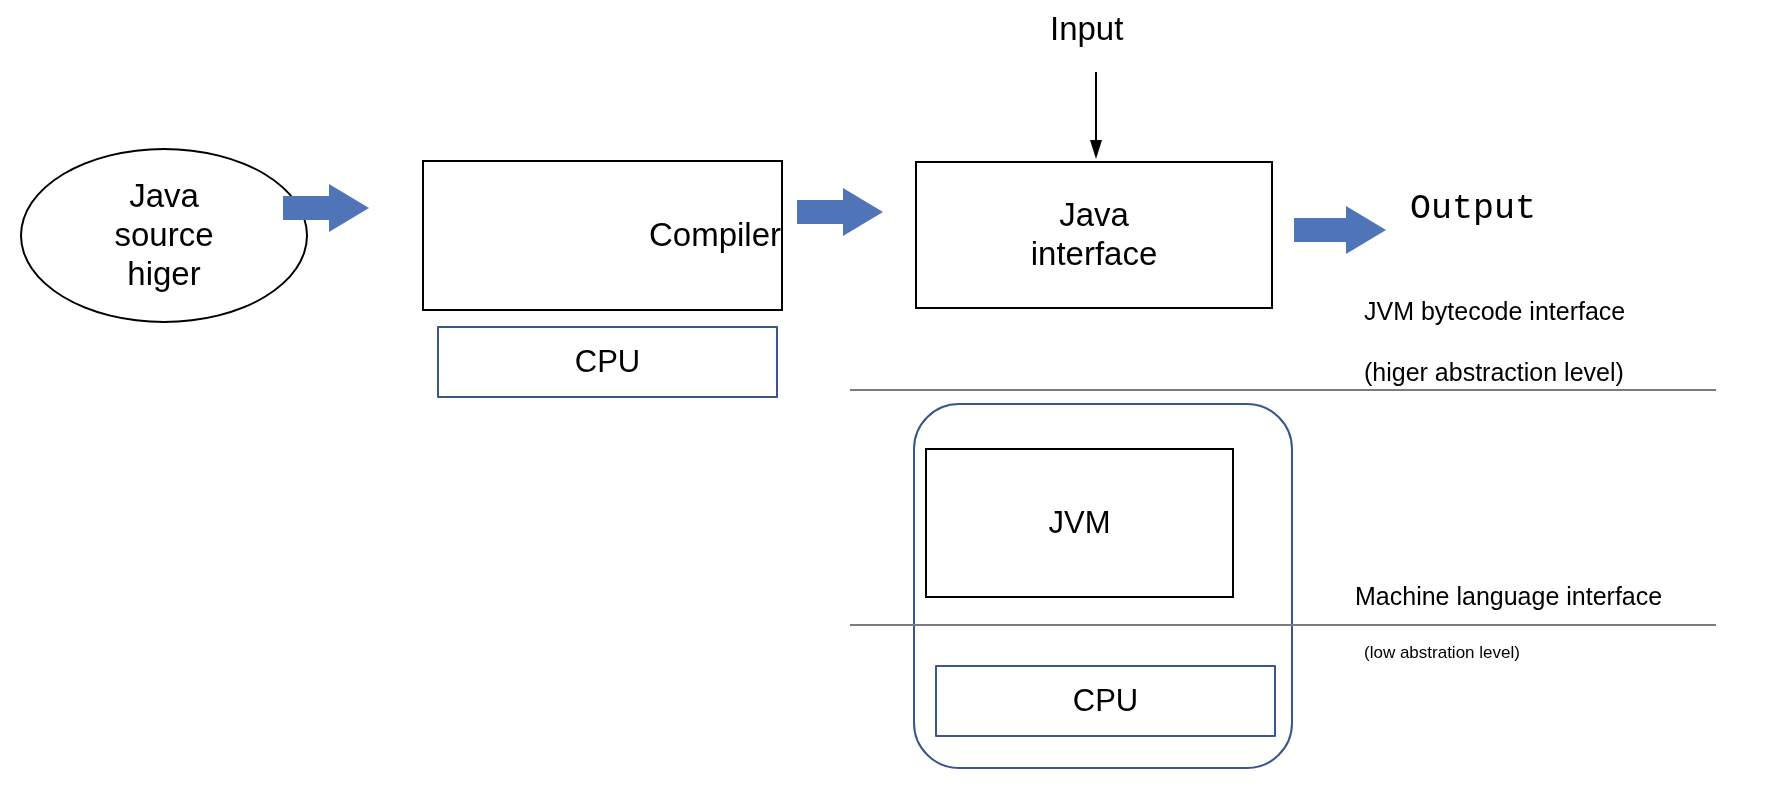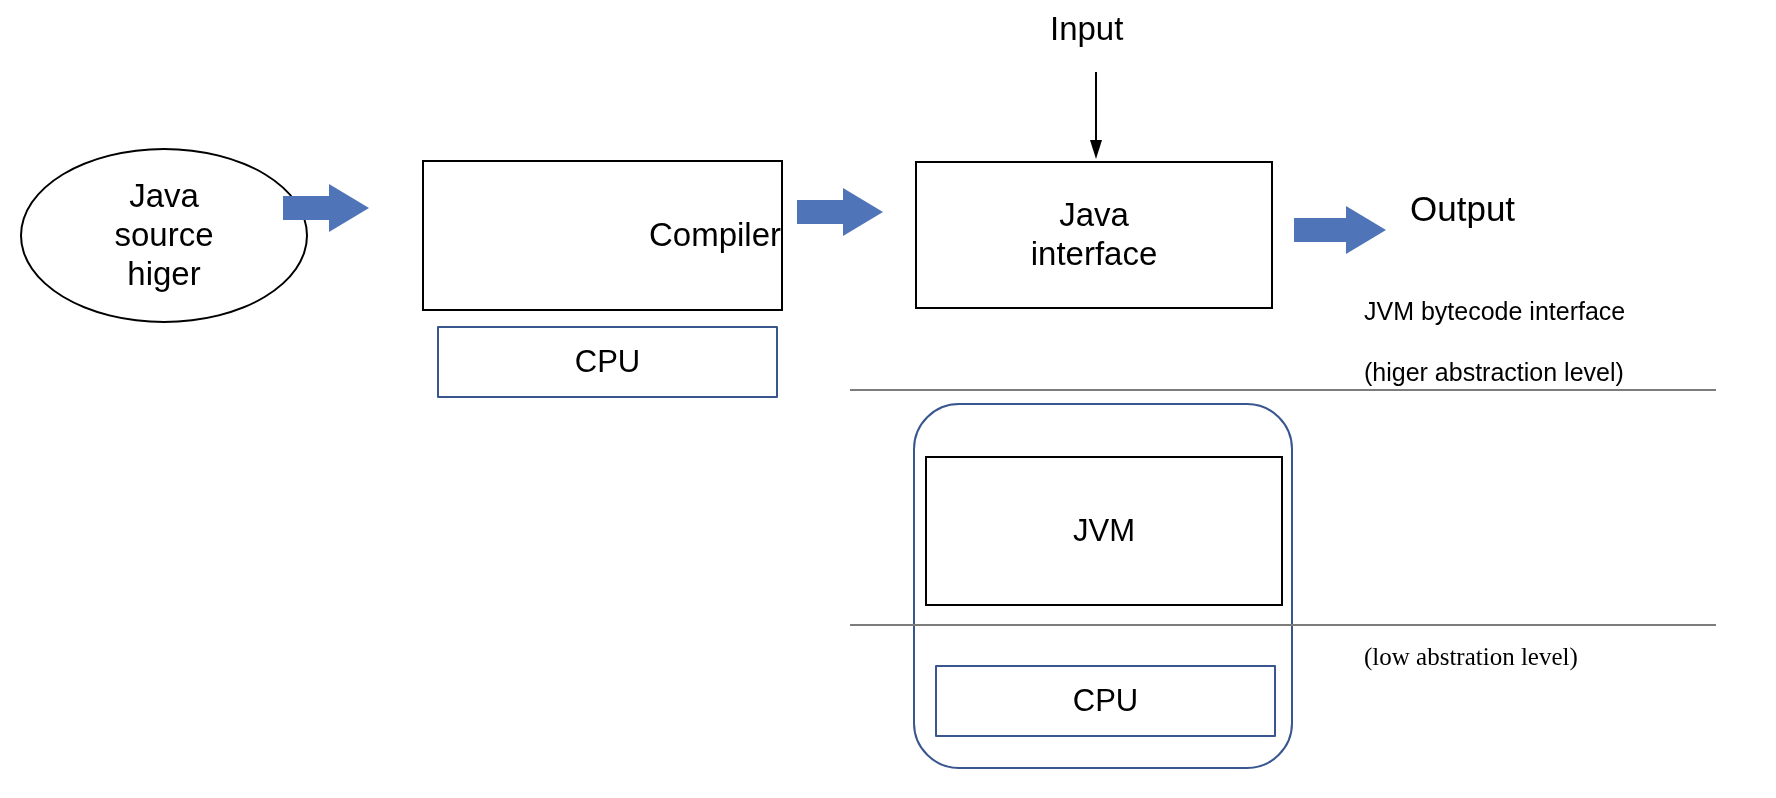--- a/index.html
+++ b/index.html
@@ -53,24 +53,23 @@
   #box-java-bytecode {
     left: 915px;
     top: 161px;
     width: 358px;
     height: 148px;
     font-size: 33px;
   }
   #box-jvm {
     left: 925px;
     top: 448px;
-    width: 358px;
+    width: 309px;
     height: 150px;
     font-size: 31px;
-    margin-top: 8px;
   }
 
   
   .rect-blue {
     border: 2.4px solid #39568f;
     background: #ffffff;
     border-radius: 1px;
     font-size: 31px;
   }
   #box-cpu-compiler {
@@ -177,41 +176,41 @@
   #label-input {
     left: 1050px;
     top: 10px;
     font-size: 33px;
     text-align: right;
   }
   #label-output {
     left: 1410px;
     top: 189px;
     font-size: 35px;
+    font-family: Liberation Mono, monospace;
   }
   #label-jvm-bytecode-interface {
     left: 1364px;
     top: 297px;
     font-size: 25px;
   }
   #label-higher-abstraction {
     left: 1364px;
     top: 358px;
     font-size: 25px;
   }
   #label-machine-language-interface {
     left: 1355px;
     top: 582px;
     font-size: 25px;
   }
   #label-low-abstraction {
     left: 1364px;
     top: 643px;
-    font-size: 25px;
-    font-family: Liberation Serif, serif;
+    font-size: 17px;
   }
 
   
   .hline {
     position: absolute;
     height: 1.8px;
     background: #7c7c7c;
   }
   #line-jvm-bytecode-interface {
     left: 850px;
@@ -278,19 +277,20 @@
   <div class="label" id="label-higher-abstraction">(higer abstraction level)</div>
   <div class="label" id="label-jvm-bytecode-interface">JVM bytecode interface</div>
 
   <div id="container-jvm-stack"></div>
 
   <div class="node rect-black" id="box-jvm">
     <span>JVM</span>
   </div>
 
   <div class="hline" id="line-machine-language-interface"></div>
+  <div class="label" id="label-machine-language-interface">Machine language interface</div>
   <div class="label" id="label-low-abstraction">(low abstration level)</div>
 
   <div class="node rect-blue" id="box-cpu-jvm">
     <span>CPU</span>
   </div>
 
 </div>
 
 </body></html>

